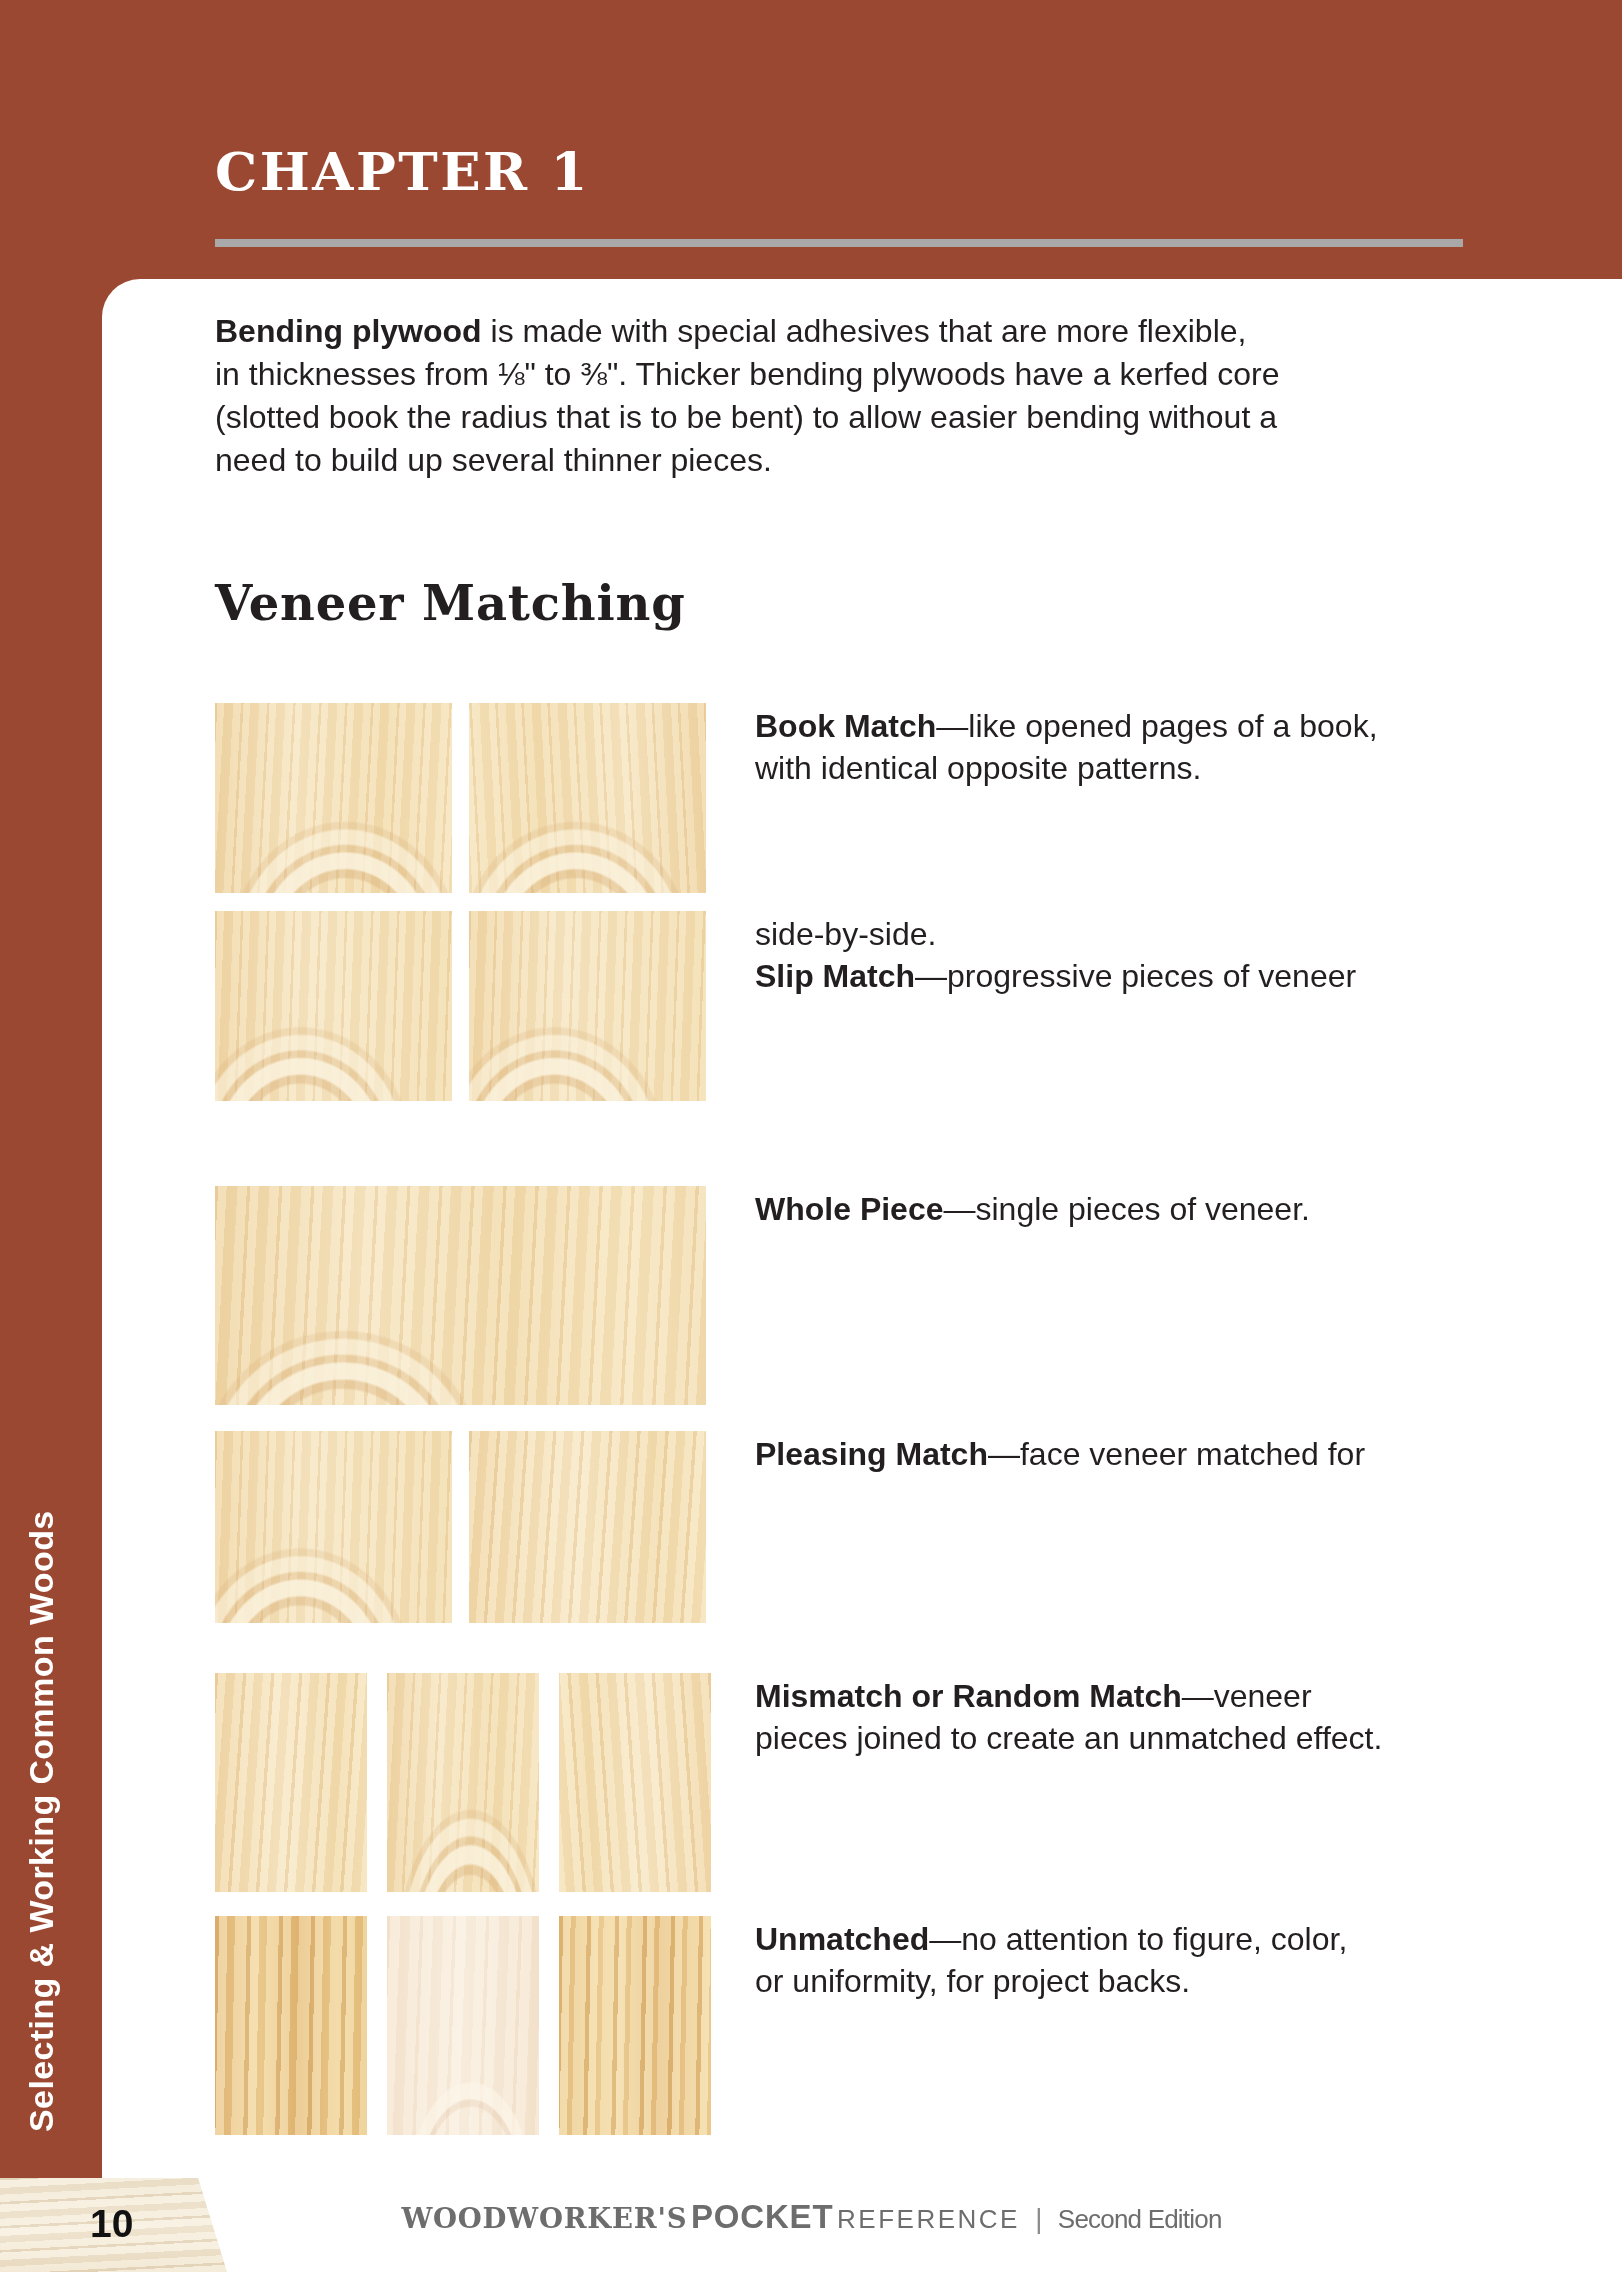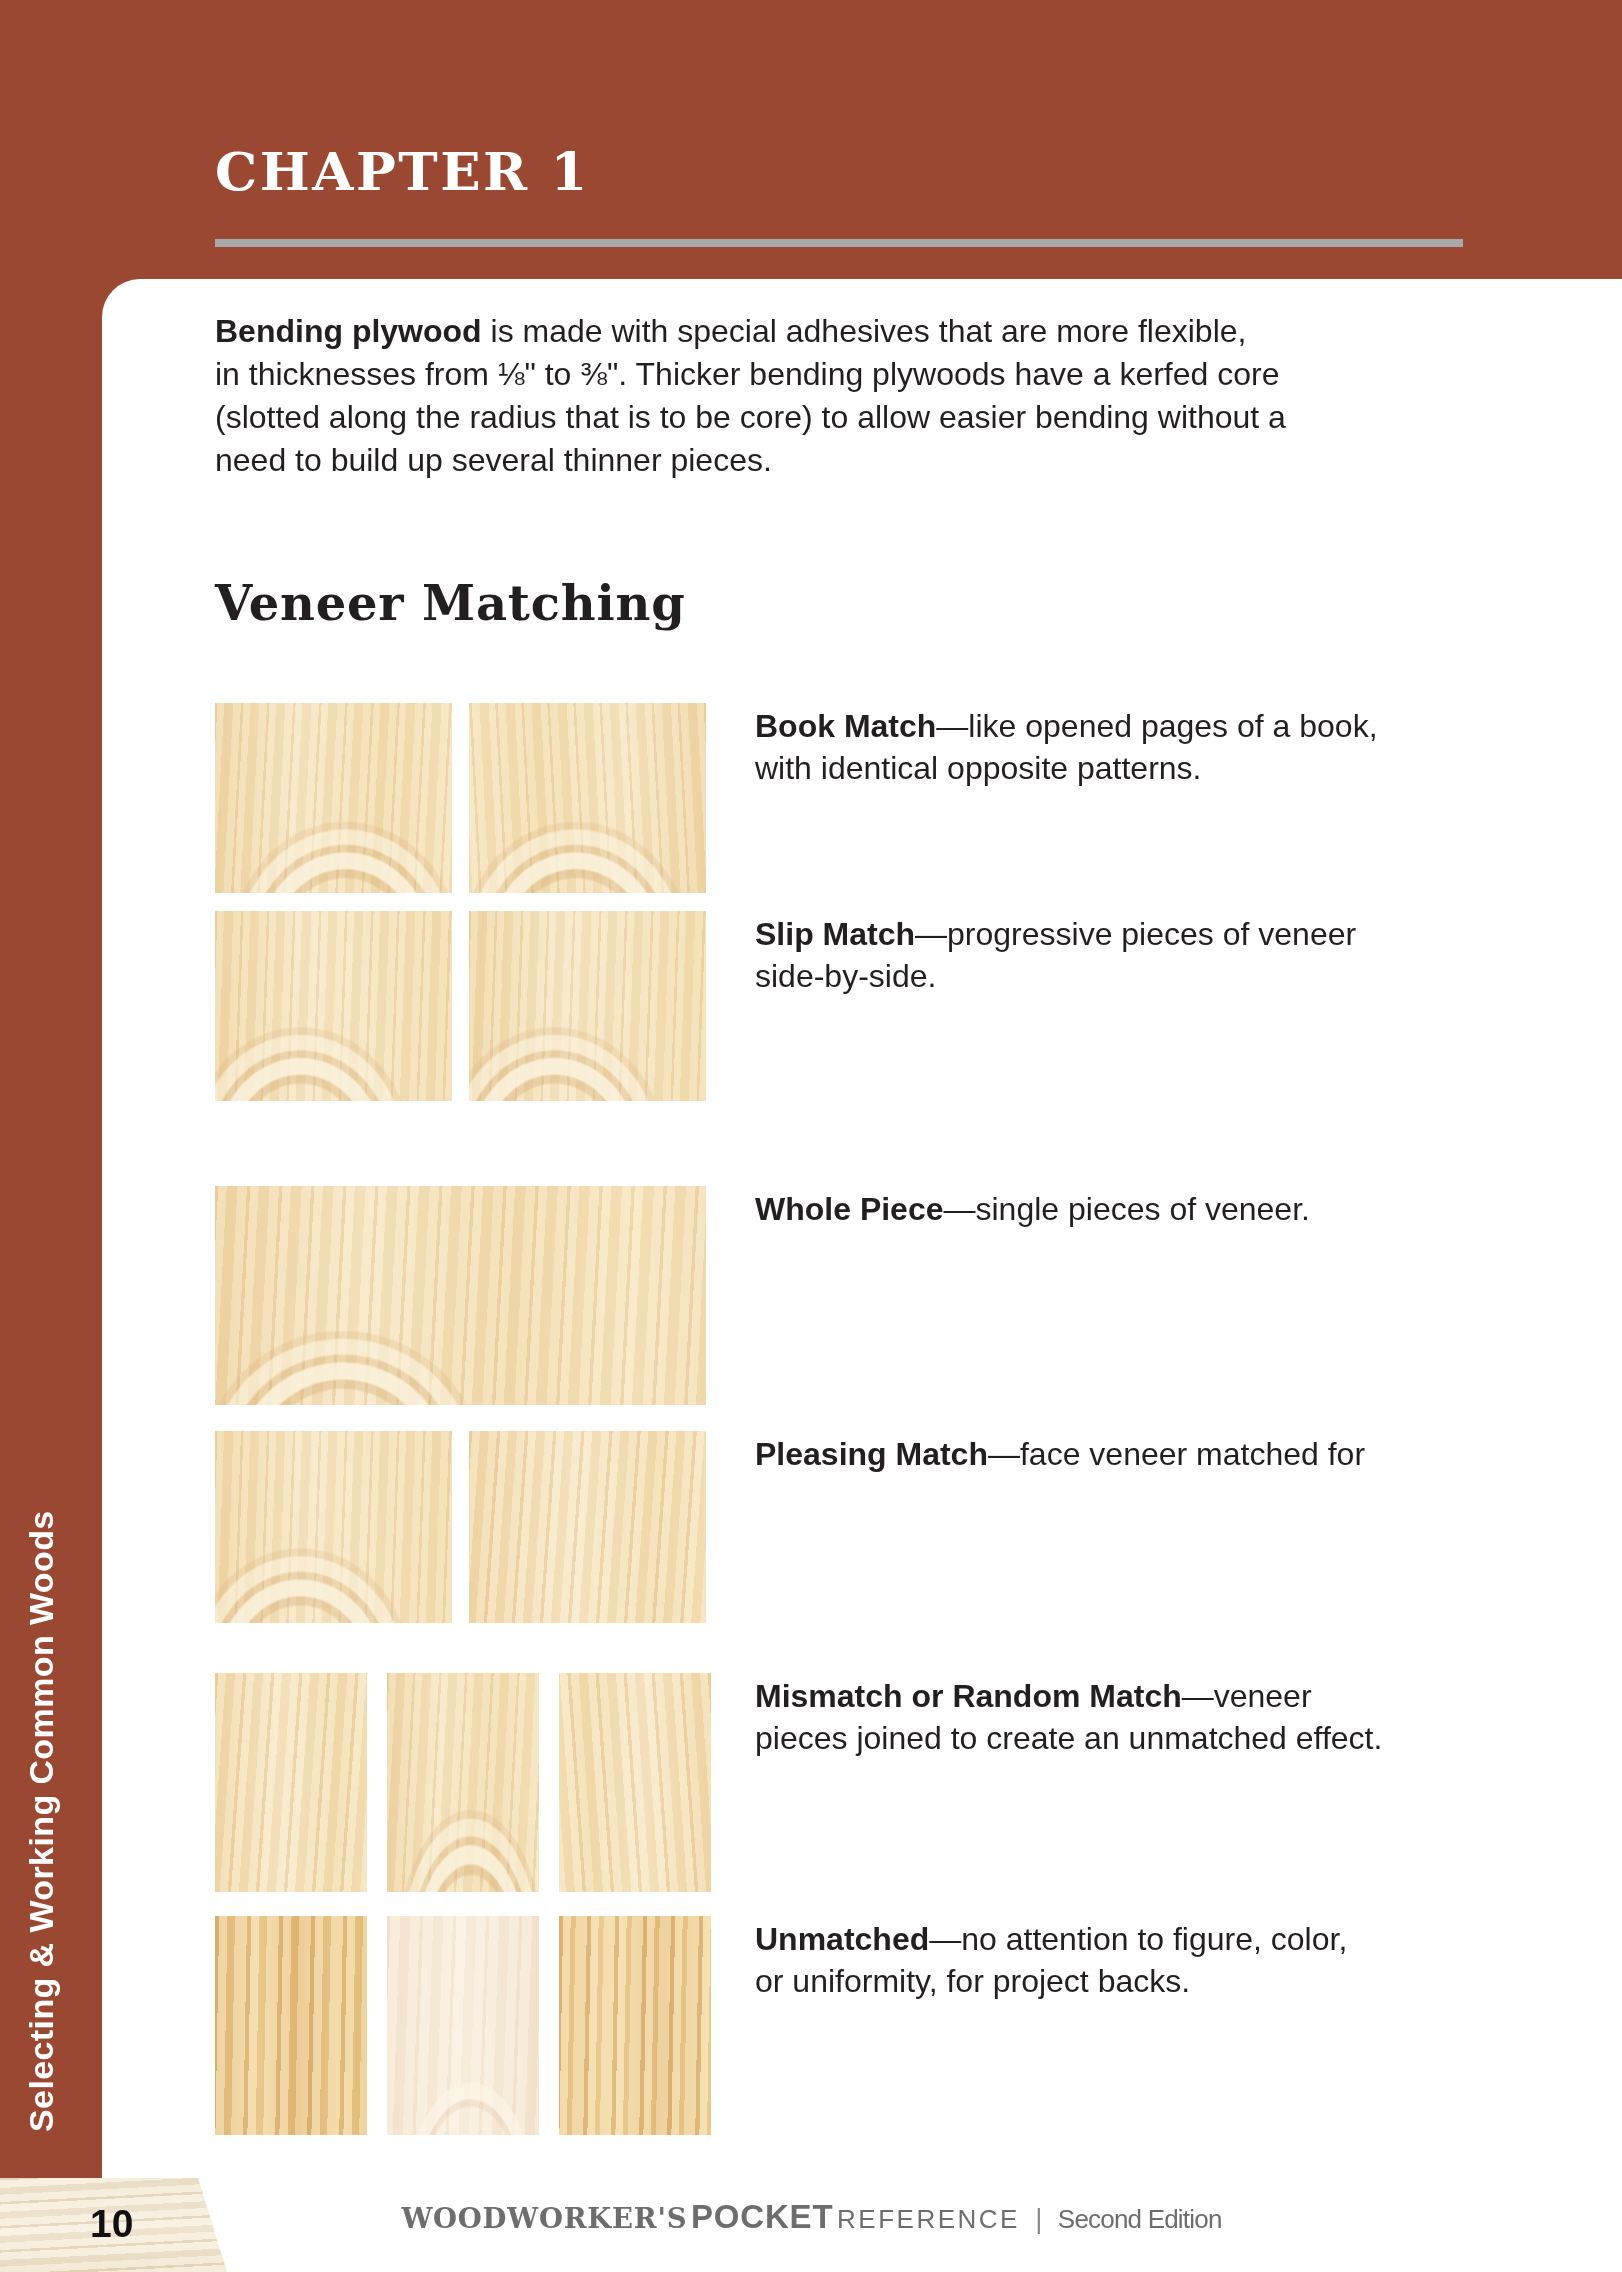--- a/index.html
+++ b/index.html
@@ -122,41 +122,41 @@
 
   <div class="chapter-heading">CHAPTER 1</div>
   <div class="chapter-rule"></div>
 
   <div class="content-panel"></div>
   <div class="footer-band"></div>
 
   <div class="intro">
     <div><span class="lead">Bending plywood</span><span> is made with special adhesives that are more flexible,</span></div>
     <div>in thicknesses from ⅛" to ⅜". Thicker bending plywoods have a kerfed core</div>
-    <div>(slotted along the radius that is to be core) to allow easier bending without a</div>
+    <div>(slotted book the radius that is to be bent) to allow easier bending without a</div>
     <div>need to build up several thinner pieces.</div>
   </div>
 
   <div class="section-title">Veneer Matching</div>
 
   <div class="vrow" style="top:703px;height:200px;">
     <div class="vpanel wood tx-cathedral" style="left:0;width:237px;height:190px;"></div>
     <div class="vpanel wood tx-cathedral mirror" style="left:254px;width:237px;height:190px;"></div>
     <div class="caption">
       <div><span class="term">Book Match</span><span>—like opened pages of a book,</span></div>
       <div>with identical opposite patterns.</div>
     </div>
   </div>
 
   <div class="vrow" style="top:911px;height:200px;">
     <div class="vpanel wood tx-cathedral-left" style="left:0;width:237px;height:190px;"></div>
     <div class="vpanel wood tx-cathedral-left" style="left:254px;width:237px;height:190px;"></div>
     <div class="caption">
+      <div>side-by-side.</div>
       <div><span class="term">Slip Match</span><span>—progressive pieces of veneer</span></div>
-      <div>side-by-side.</div>
     </div>
   </div>
 
   <div class="vrow" style="top:1186px;height:229px;">
     <div class="vpanel wood tx-whole" style="left:0;width:491px;height:219px;"></div>
     <div class="caption">
       <div><span class="term">Whole Piece</span><span>—single pieces of veneer.</span></div>
       <div></div>
     </div>
   </div>

